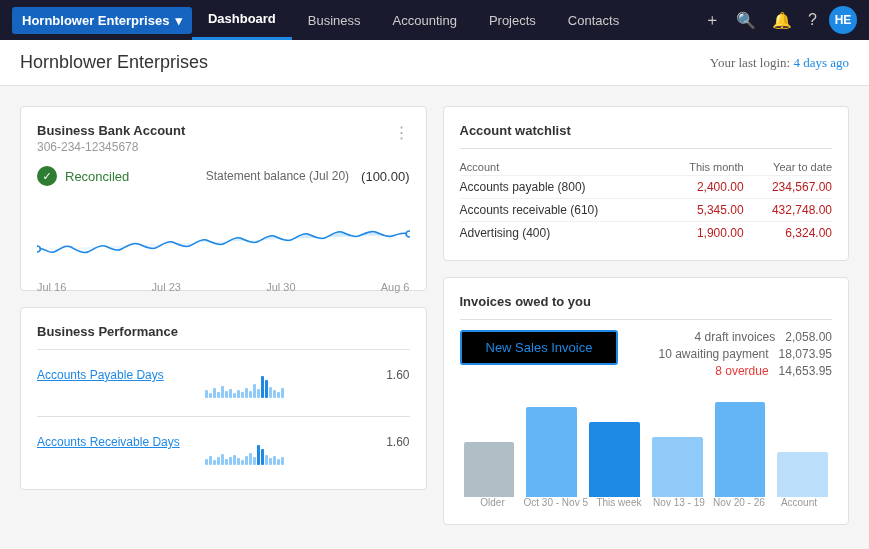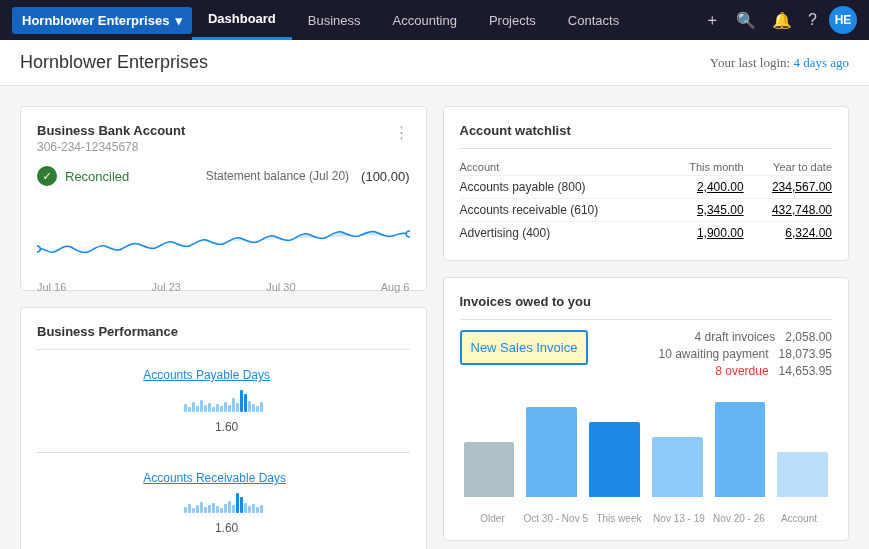--- a/index.html
+++ b/index.html
@@ -38,46 +38,46 @@
     .statement-info { margin-left: auto; display: flex; gap: 12px; align-items: center; font-size: 12px; color: #666; }
     .balance-amount { font-size: 13px; color: #333; }
 
     
     .chart-container { margin-top: 8px; height: 80px; position: relative; }
     .chart-svg { width: 100%; height: 100%; }
     .chart-labels { display: flex; justify-content: space-between; margin-top: 4px; font-size: 11px; color: #999; gap: 42px; }
 
     
     .divider { border: none; border-top: 1px solid #e0e0e0; margin: 10px 0; }
-    .perf-row { display: flex; align-items: center; gap: 8px; padding: 8px 0; flex-direction: column; }
+    .perf-row { display: flex; align-items: flex-start; gap: 8px; padding: 8px 0; }
     .perf-label { color: #1e88e5; font-size: 12px; width: 160px; text-decoration: underline; cursor: pointer; }
     .perf-bars { flex: 1; display: flex; align-items: flex-end; gap: 1px; height: 30px; }
     .perf-bar { background: #90caf9; border-radius: 1px; min-width: 3px; }
     .perf-bar.highlight { background: #1e88e5; }
     .perf-value { font-size: 12px; color: #555; width: 30px; text-align: right; }
 
     
     .watchlist-table { width: 100%; border-collapse: collapse; margin-top: 10px; }
     .watchlist-table th { font-size: 11px; color: #666; font-weight: 400; padding: 2px 0; text-align: right; margin-top: 32px; }
     .watchlist-table th:first-child { text-align: left; }
     .watchlist-table td { font-size: 12px; padding: 4px 0; text-align: right; border-top: 1px solid #f0f0f0; }
     .watchlist-table td:first-child { text-align: left; color: #333; }
-    .watchlist-table .amount { color: #000000; text-decoration: underline; }
+    .watchlist-table .amount { color: #b91c1c; }
     .invoice-top { display: flex; gap: 16px; align-items: flex-start; }
-    .new-invoice-btn { border: 2px solid #1e88e5; color: #1e88e5; background: #fef9c3; padding: 8px 9px; border-radius: 3px; font-size: 13px; cursor: pointer; font-weight: 500; white-space: nowrap; }
+    .new-invoice-btn { border: 2px solid #1e88e5; color: #1e88e5; background: #000000; padding: 8px 24px; border-radius: 3px; font-size: 13px; cursor: pointer; font-weight: 500; white-space: nowrap; }
     .invoice-stats { font-size: 12px; color: #666; text-align: right; flex: 1; }
     .invoice-stats .overdue { color: #e53935; }
     .invoice-stat-row { margin-bottom: 3px; }
     .invoice-stat-row .stat-value { font-weight: 400; }
 
     
     .bar-chart { margin-top: 16px; height: 100px; display: flex; align-items: flex-end; gap: 12px; padding: 0 4px; }
     .bar-group { display: flex; flex-direction: column; align-items: center; flex: 1; }
     .bar { width: 100%; border-radius: 2px 2px 0 0; }
-    .bar-chart-labels { display: flex; gap: 2px; padding: 0 4px; margin-top: 16px; }
+    .bar-chart-labels { display: flex; gap: 2px; padding: 0 4px; margin-top: 0; }
     .bar-chart-label-item { flex: 1; font-size: 10px; color: #999; text-align: center; white-space: nowrap; }
   </style>
 </head>
 <body>
 
 <nav class="nav">
   <div class="nav-brand">
     <span>Hornblower Enterprises</span>
     <span>▾</span>
   </div>

